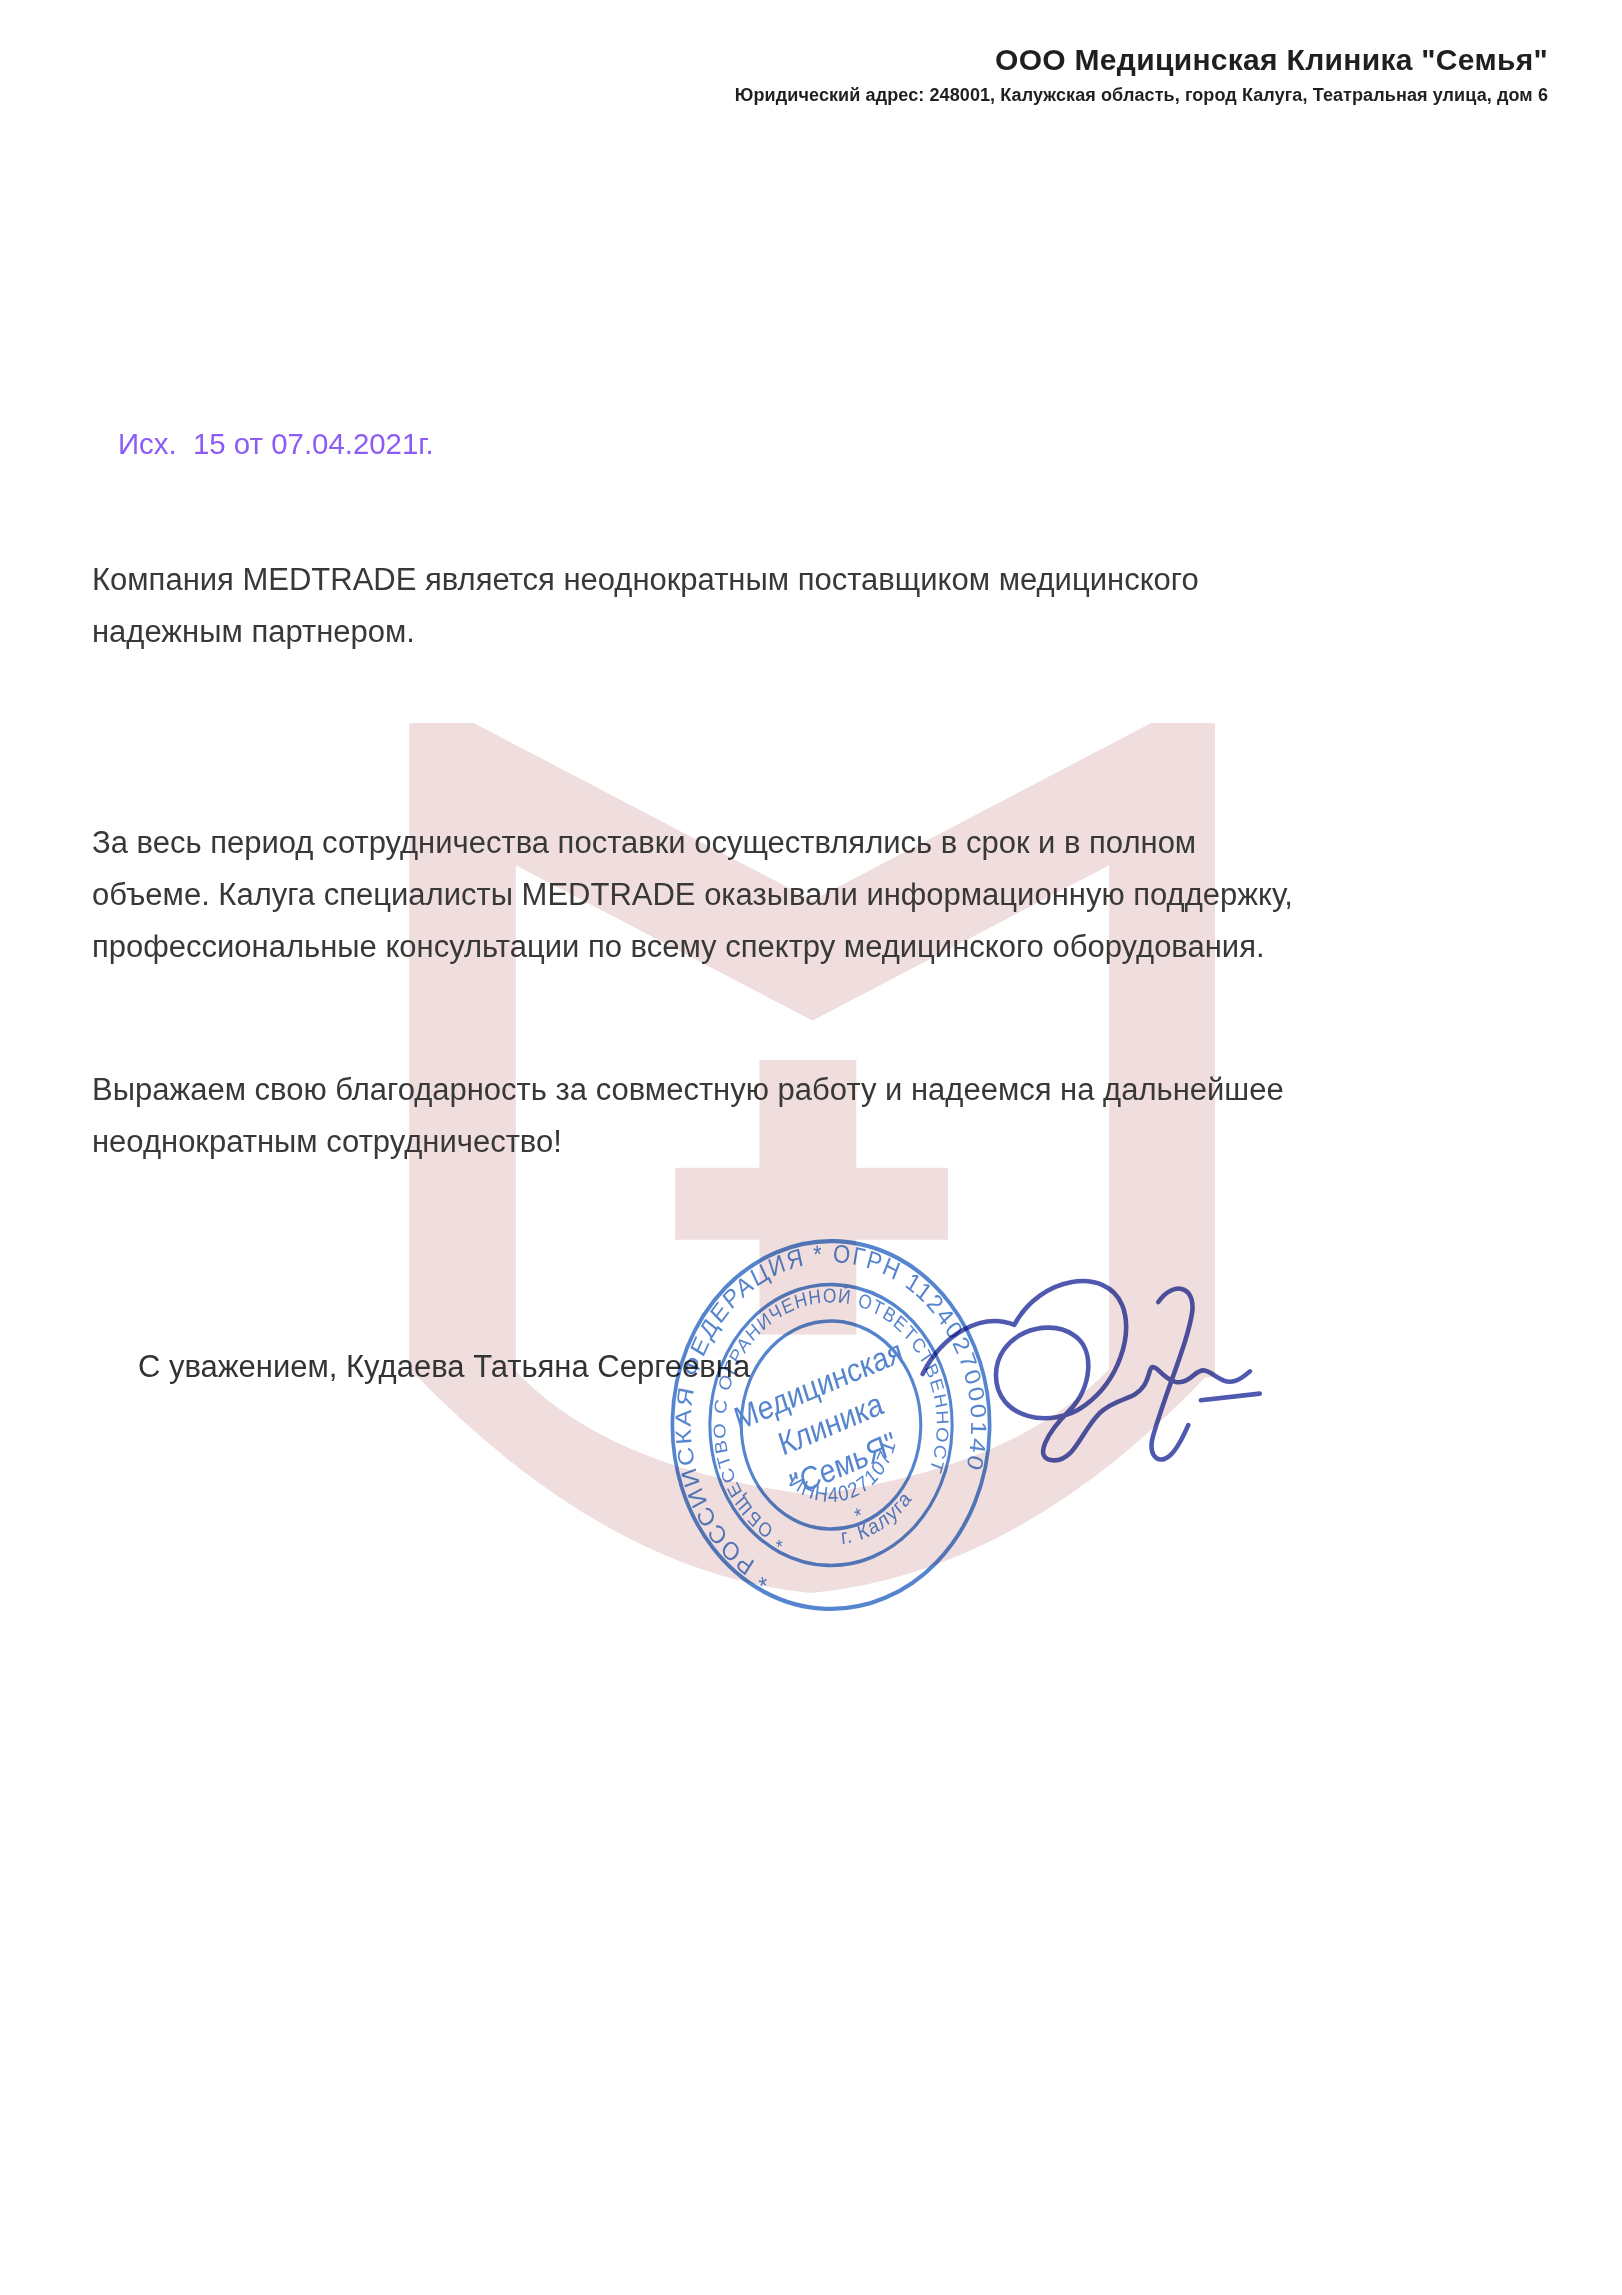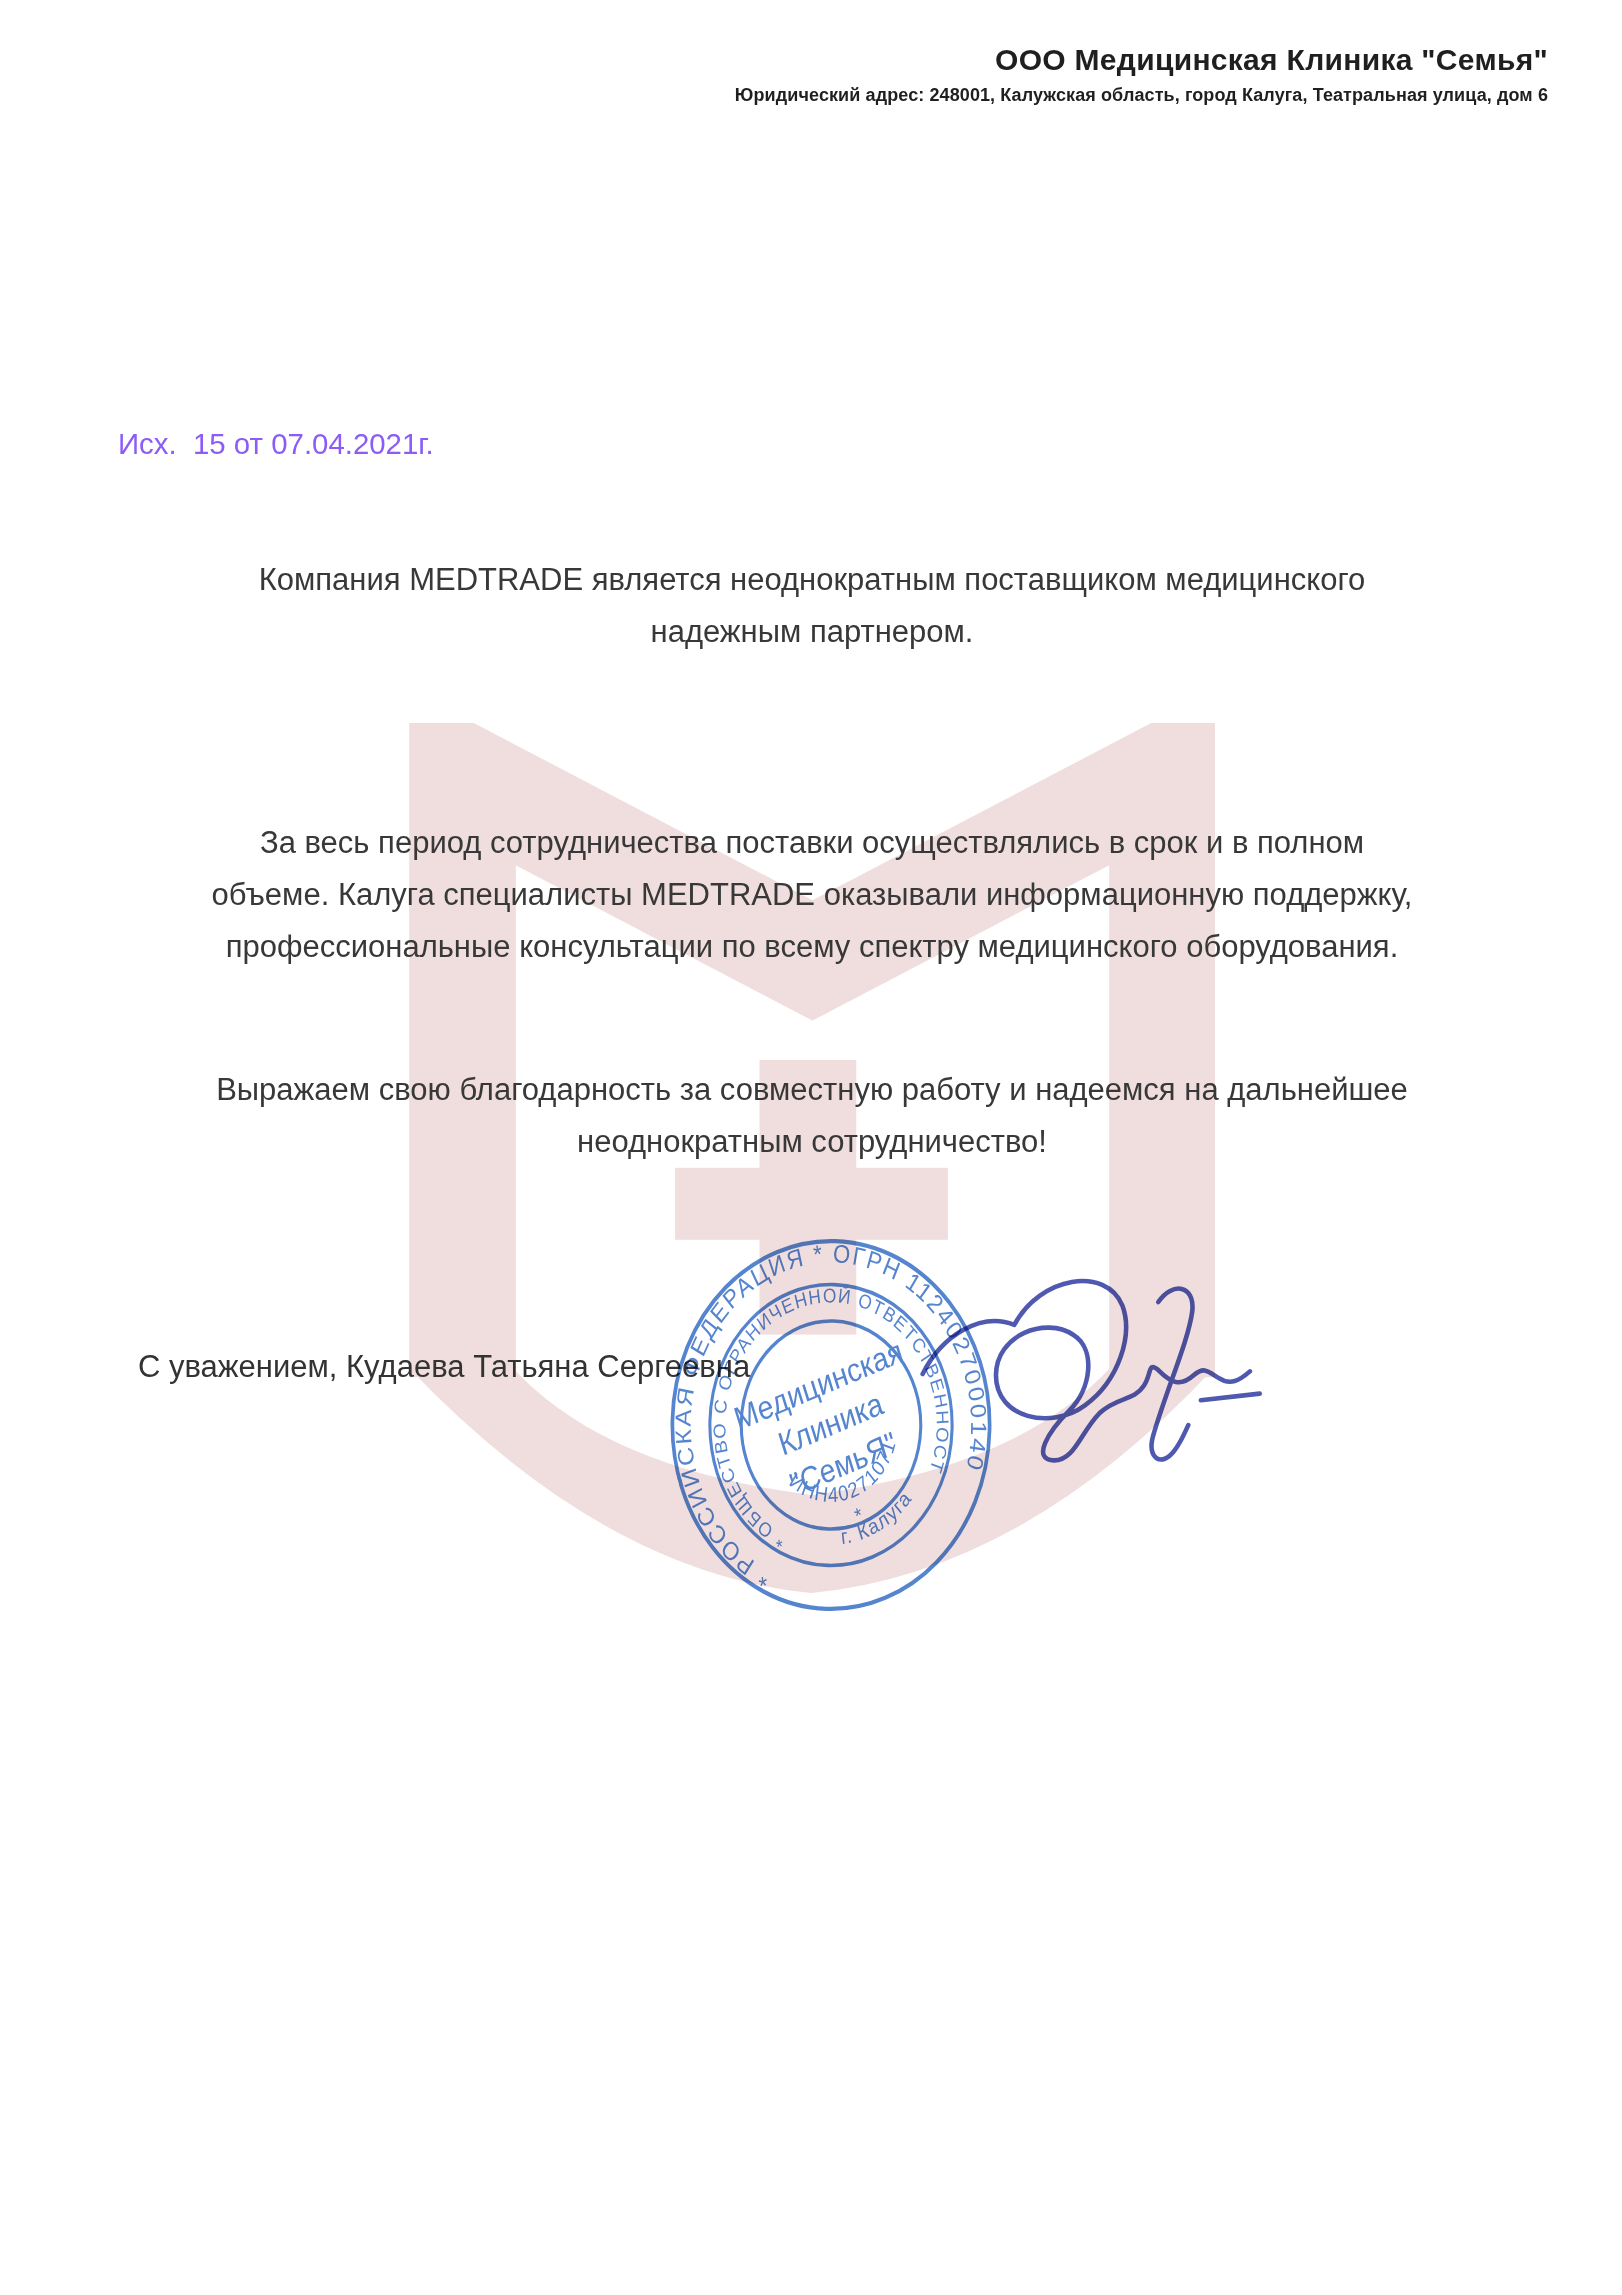--- a/index.html
+++ b/index.html
@@ -25,21 +25,21 @@
     letter-spacing:0.1px;white-space:pre;
   }
   .company-sub:first-of-type{margin-top:8.5px;}
   
   .ref-line{
     position:absolute;left:118px;top:425px;
     font-size:29.4px;line-height:37px;white-space:pre;color:#8b5cf6;
   }
   .para{
     position:absolute;left:92px;width:1440px;
-    text-align:center;font-size:31px;line-height:52px;color:#383838;
+    text-align:left;font-size:31px;line-height:52px;color:#383838;
   }
   .para-1{top:554px;}
   .para-2{top:817px;}
   .para-3{top:1064px;}
   .para span{display:block;}
   .signoff{
     position:absolute;left:118px;top:1347px;
     font-size:31px;line-height:39px;color:#333333;margin-left:20px;
   }
   

